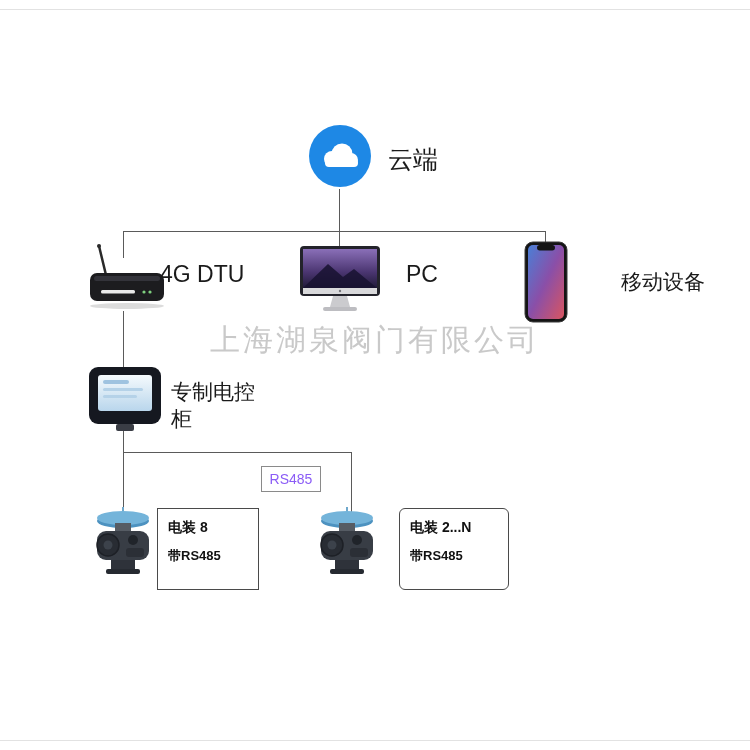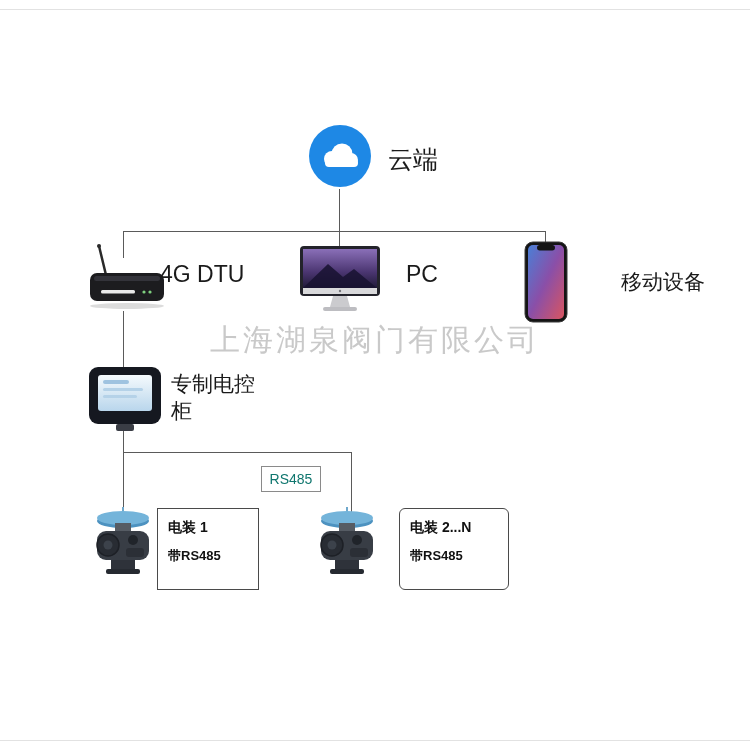--- a/index.html
+++ b/index.html
@@ -22,39 +22,39 @@
   .connector.h { height: 1px; }
   .node-label {
     position: absolute;
     color: #1a1a1a;
     white-space: nowrap;
   }
   .lbl-cloud   { left: 388px; top: 143px; font-size: 25px; }
   .lbl-dtu     { left: 160px; top: 261px; font-size: 23px; }
   .lbl-pc      { left: 406px; top: 261px; font-size: 23px; }
   .lbl-mobile  { left: 621px; top: 268px; font-size: 21px; }
-  .lbl-cabinet { left: 171px; top: 370px; font-size: 21px; line-height: 27px; white-space: normal; width: 96px; }
+  .lbl-cabinet { left: 171px; top: 378px; font-size: 21px; line-height: 27px; white-space: normal; width: 96px; }
   .watermark {
     position: absolute;
     left: 0; right: 0; top: 320px;
     text-align: center;
     font-family: "DejaVu Serif", "Liberation Serif", serif;
     font-size: 30px;
     letter-spacing: 3px;
     color: #c9c9c9;
     pointer-events: none;
   }
   .rs485-box {
     position: absolute;
     left: 261px; top: 466px;
     width: 60px; height: 26px;
     background: #ffffff;
     border: 1px solid #8a8a8a;
     display: flex; align-items: center; justify-content: center;
-    font-size: 14px; color: #0f766e;
+    font-size: 14px; color: #8b5cf6;
   }
   .device { position: absolute; }
   .dev-cloud   { left: 308px; top: 124px; }
   .dev-router  { left: 86px;  top: 243px; }
   .dev-pc      { left: 298px; top: 246px; }
   .dev-phone   { left: 524px; top: 241px; }
   .dev-cabinet { left: 85px;  top: 365px; }
   .dev-act1    { left: 92px;  top: 506px; }
   .dev-act2    { left: 316px; top: 506px; }
   .actuator-box {
@@ -188,21 +188,21 @@
       <rect x="5" y="25" width="52" height="29" rx="9" fill="#383d45"></rect>
       <circle cx="16" cy="39" r="11" fill="#282c33" stroke="#1d2026" stroke-width="1.5"></circle>
       <circle cx="16" cy="39" r="4.5" fill="#3c424b"></circle>
       <circle cx="41" cy="34" r="5" fill="#20242a"></circle>
       <rect x="34" y="42" width="18" height="9" rx="3" fill="#2b2f36"></rect>
       <rect x="19" y="54" width="24" height="9" fill="#2e323a"></rect>
       <rect x="14" y="63" width="34" height="5" rx="2" fill="#262a31"></rect>
     </svg>
   </div>
   <div class="actuator-box box-act1">
-    <div class="line1">电装 1</div>
+    <div class="line1">电装 8</div>
     <div class="line2">带RS485</div>
   </div>
 
   <div class="device dev-act2">
     <svg width="62" height="76" viewBox="0 0 62 76">
       <line x1="31" y1="1" x2="31" y2="9" stroke="#6fa8cc" stroke-width="2"></line>
       <ellipse cx="31" cy="15" rx="26" ry="7" fill="#4d92c0"></ellipse>
       <ellipse cx="31" cy="12" rx="26" ry="7" fill="#74b4da"></ellipse>
       <rect x="23" y="17" width="16" height="9" fill="#565c64"></rect>
       <rect x="5" y="25" width="52" height="29" rx="9" fill="#383d45"></rect>

